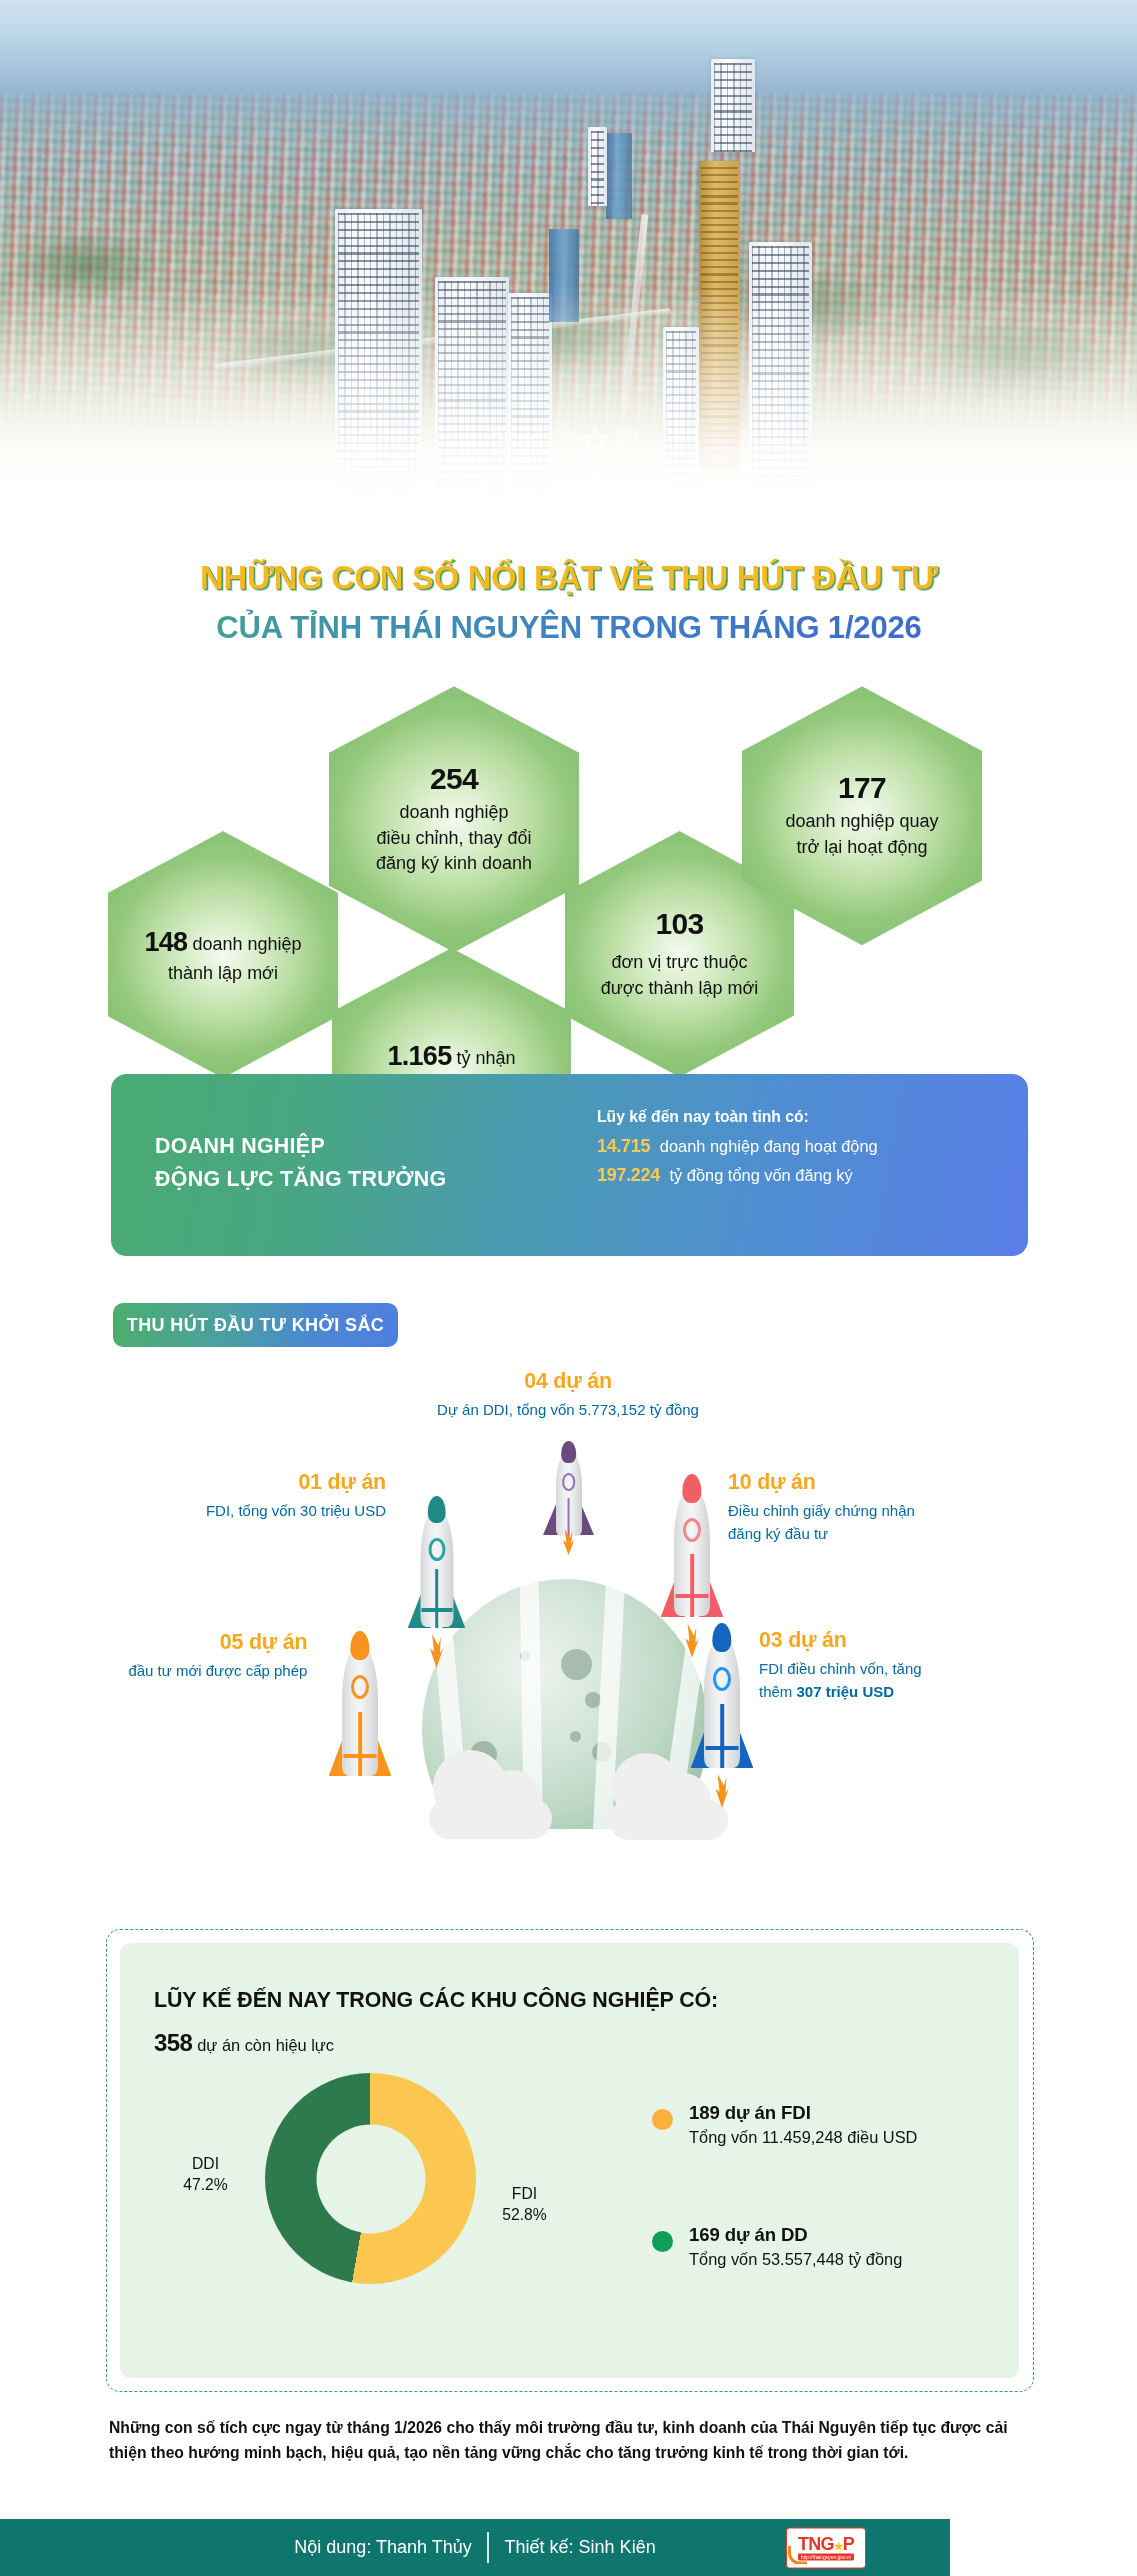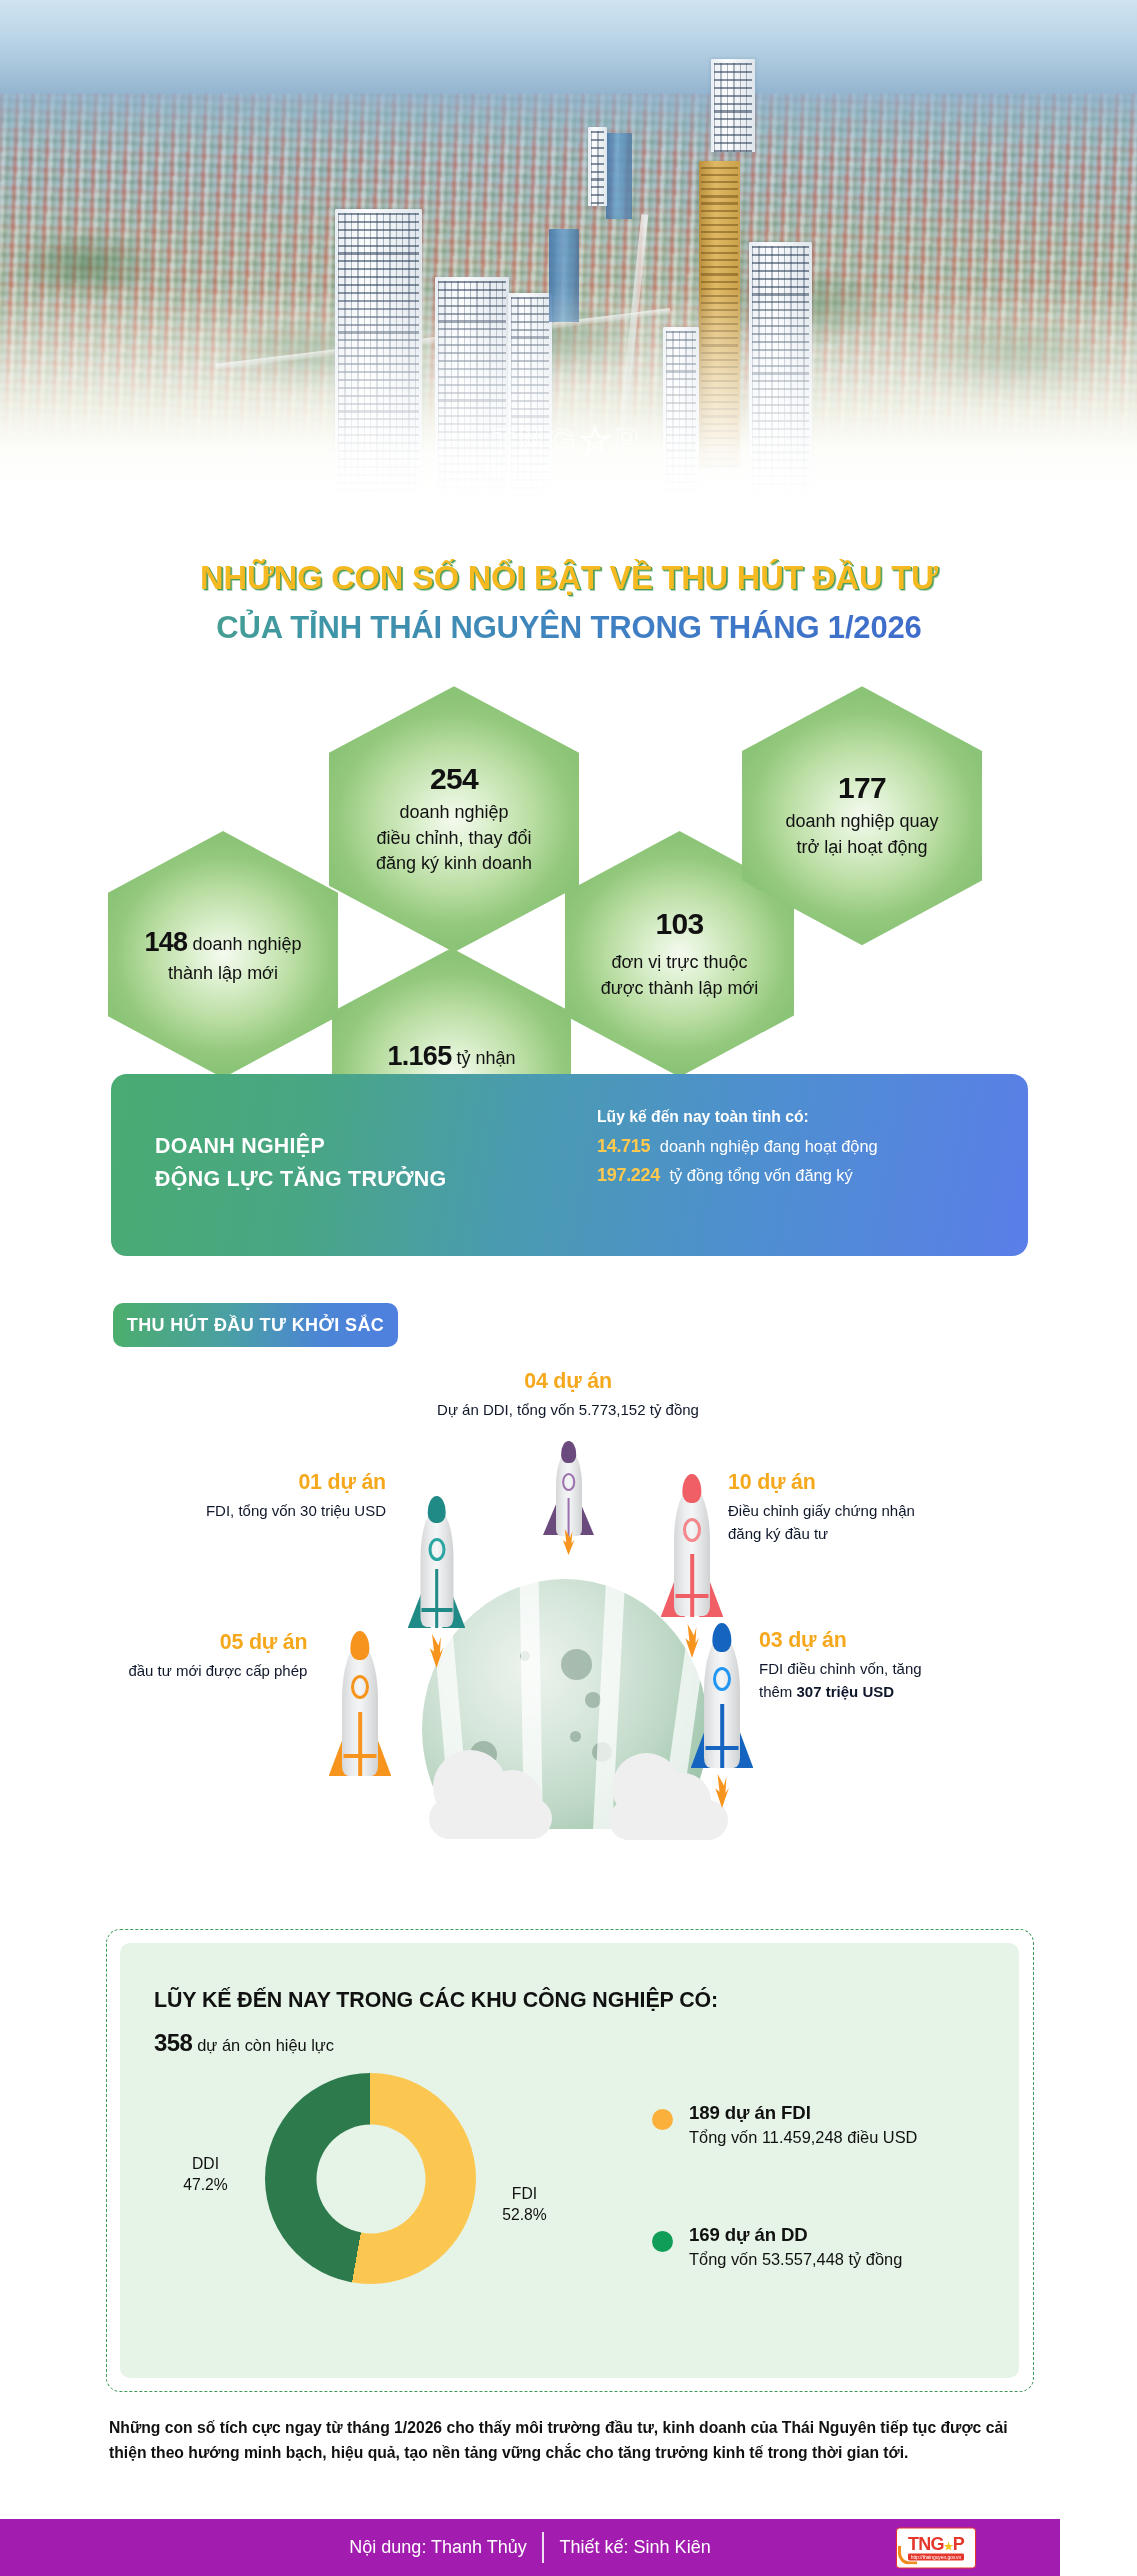--- a/index.html
+++ b/index.html
@@ -170,21 +170,21 @@
   .rk-stick { position: absolute; left: 50%; transform: translateX(-50%); }
   .rk-cross { position: absolute; left: 50%; transform: translateX(-50%); }
   .flame {
     position: absolute; left: 50%; transform: translateX(-50%);
     background: #f7941e;
     clip-path: polygon(50% 100%, 8% 42%, 34% 52%, 22% 0%, 62% 34%, 78% 8%, 72% 56%, 95% 40%);
   }
 
   .rk-label { position: absolute; }
   .rk-num { color: #f6a81c; font-weight: 800; font-size: 21.4px; letter-spacing: -0.2px; white-space: nowrap; }
-  .rk-desc { color: #0f172a; font-size: 15px; line-height: 1.5; }
+  .rk-desc { color: #0369a1; font-size: 15px; line-height: 1.5; }
   .rk-desc b { font-weight: 800; }
 
   
   .dashcard {
     position: absolute; left: 106px; top: 1929px; width: 928px; height: 463px;
     border: 1.4px dashed #3f9c58; border-radius: 14.3px;
   }
   .greencard {
     position: absolute; left: 120px; top: 1943px; width: 899px; height: 435px;
     border-radius: 10px; background: #e6f4e7;
@@ -217,22 +217,22 @@
   .legend .lg-text { margin-left: 37px; }
 
   
   .footnote {
     position: absolute; left: 109px; top: 2415px; width: 922px;
     font-size: 15.7px; line-height: 1.62; color: #111; font-weight: 600;
   }
 
   
   .creditbar {
-    position: absolute; left: 0; top: 2519px; width: 1060px; height: 57px;
-    background: #a21caf; display: flex; align-items: center; justify-content: center;
+    position: absolute; left: 0; top: 2519px; width: 950px; height: 57px;
+    background: #0f766e; display: flex; align-items: center; justify-content: center;
   }
   .credit-inner { display: flex; align-items: center; gap: 15.7px; color: #fff; font-size: 18px; }
   .credit-div { width: 1.4px; height: 31px; background: rgba(255,255,255,.85); }
   .credit-logo {
     position: absolute; right: 84px; top: 50%; transform: translateY(-50%);
     width: 80px; height: 41px; border-radius: 3.6px; background: #ffffff;
     display: flex; flex-direction: column; align-items: center; justify-content: center; gap: 0.7px;
     border: 1.4px solid #e4362b;
   }
   .cl-main { font-size: 18px; font-weight: 800; color: #e4362b; letter-spacing: -0.7px; line-height: 1; }

